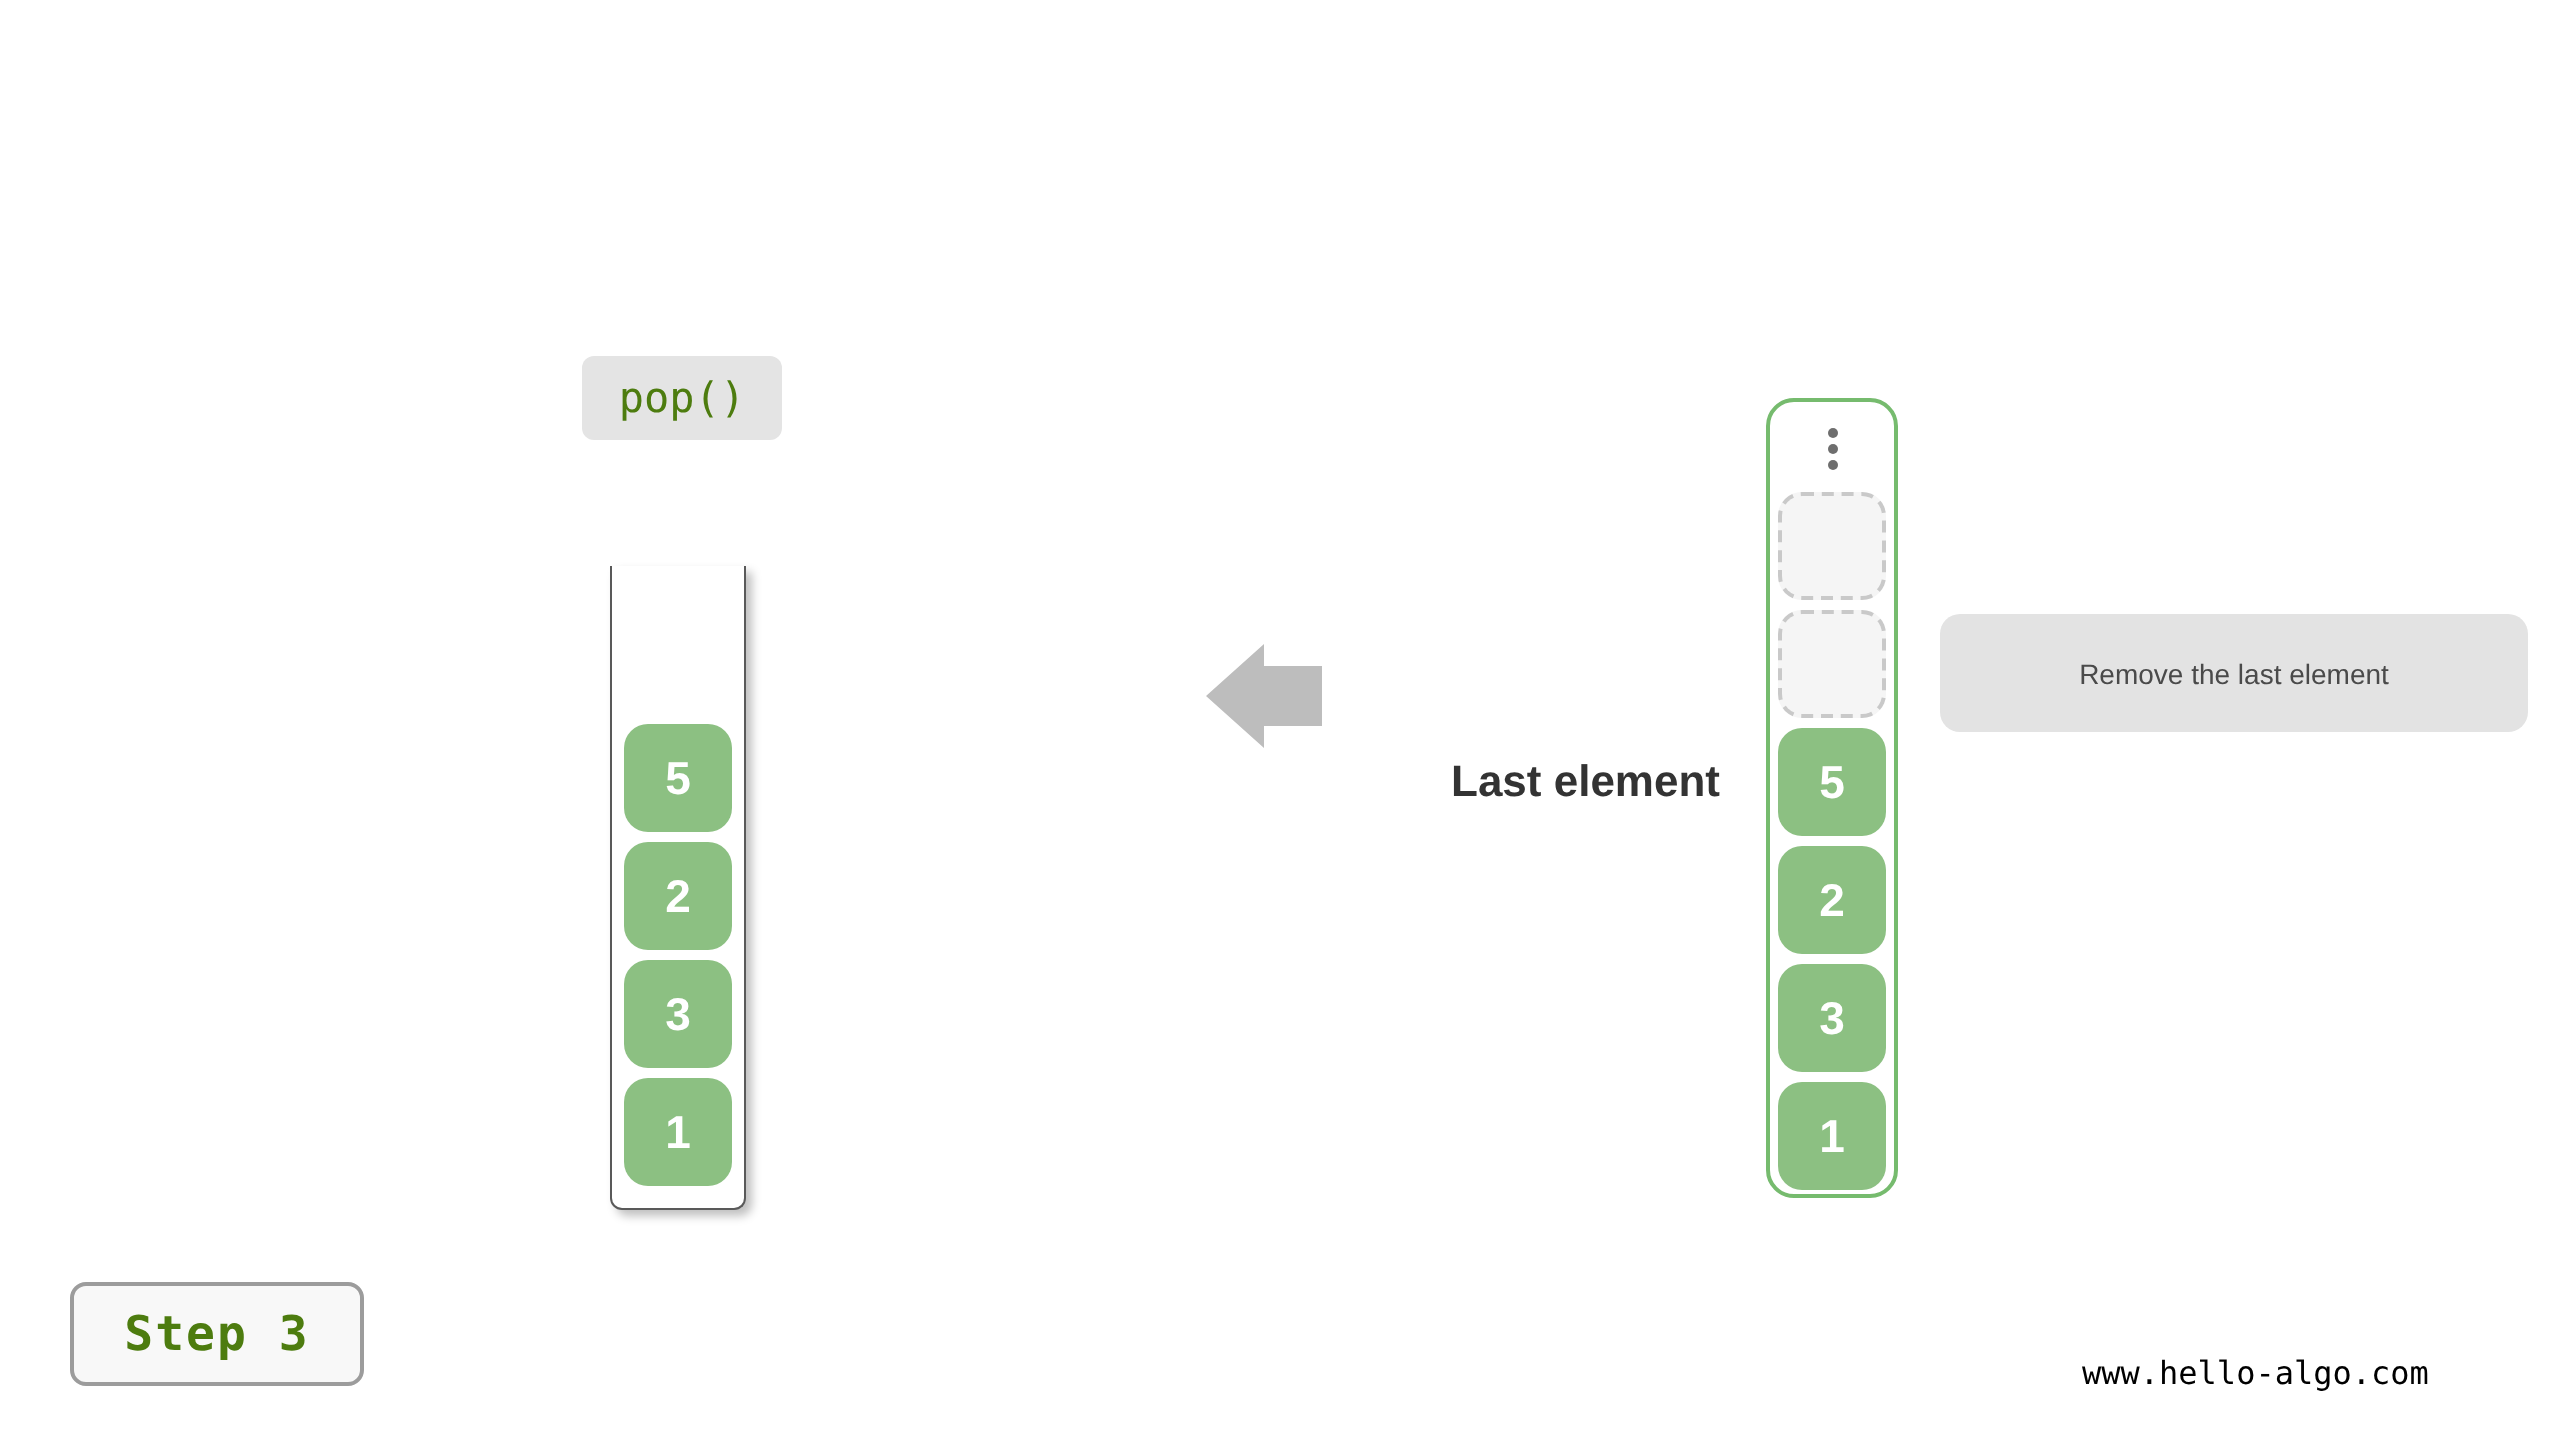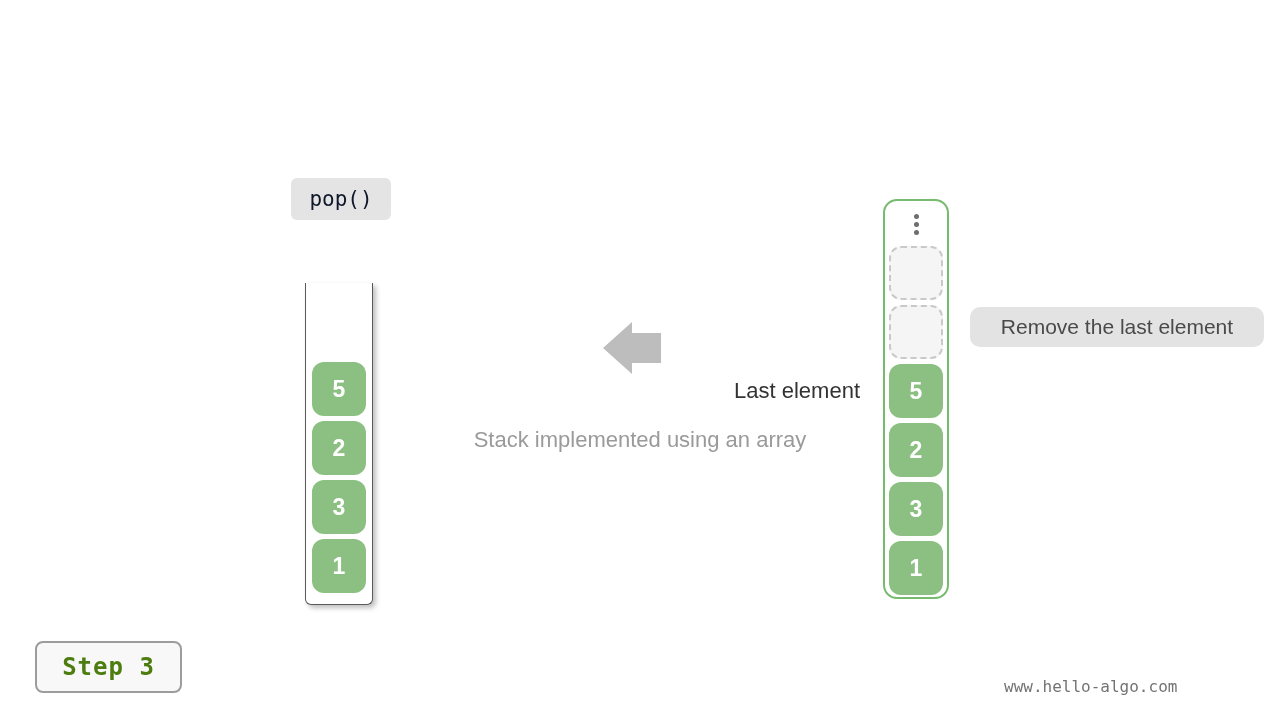--- a/index.html
+++ b/index.html
@@ -16,21 +16,21 @@
   
   .pop-label {
     position: absolute;
     left: 291px; top: 178px;
     width: 100px; height: 42px;
     background: #E4E4E4;
     border-radius: 6px;
     display: flex; align-items: center; justify-content: center;
     font-family: "DejaVu Sans Mono", monospace;
     font-size: 21px;
-    color: #0f172a;
+    color: #4d7c0f;
     text-align: center;
   }
 
   
   .left-stack {
     position: absolute;
     left: 305px; top: 283px;
     width: 68px; height: 322px;
     border-left: 1.5px solid #595959;
     border-right: 1.5px solid #595959;
@@ -58,21 +58,21 @@
   .arrow {
     position: absolute;
     left: 603px; top: 322px;
   }
 
   
   .last-element {
     position: absolute;
     left: 610px; top: 378px; width: 250px;
     text-align: right;
-    font-size: 22px; font-weight: normal; color: #333333;
+    font-size: 22px; font-weight: bold; color: #333333;
   }
   .caption {
     position: absolute;
     left: 420px; top: 427px; width: 440px;
     text-align: center;
     font-size: 22px; color: #9A9A9A;
   }
   .first-element {
     position: absolute;
     left: 604px; top: 553px; width: 250px;
@@ -109,49 +109,49 @@
     flex: 0 0 54px;
     background: #F5F5F5;
     border: 2px dashed #C9C9C9;
     border-radius: 12px;
   }
 
   
   .remove-note {
     position: absolute;
     left: 970px; top: 307px;
-    width: 294px; height: 40px;
+    width: 294px; height: 59px;
     background: #E3E3E3;
     border-radius: 10px;
     display: flex; align-items: center; justify-content: center;
-    font-size: 21px; color: #4A4A4A;
+    font-size: 14px; color: #4A4A4A;
   }
 
   
   .step-badge {
     position: absolute;
     left: 35px; top: 641px;
     width: 147px; height: 52px;
     background: #F8F8F8;
     border: 2px solid #9C9C9C;
     border-radius: 8px;
     display: flex; align-items: center; justify-content: center;
     font-family: "DejaVu Sans Mono", monospace;
     font-size: 24px; font-weight: bold;
     letter-spacing: 1px;
     color: #4d7c0f;
   }
 
   
   .watermark {
     position: absolute;
-    left: 1004px; top: 677px;
+    left: 1041px; top: 677px;
     font-family: "DejaVu Sans Mono", monospace;
     font-size: 16px;
-    color: #737373;
+    color: #000000;
   }
 </style>
 </head>
 <body>
 
 <div class="canvas">
 
   <div class="pop-label">pop()</div>
 
   <div class="left-stack">
@@ -160,21 +160,20 @@
     <div class="stack-item">3</div>
     <div class="stack-item">1</div>
   </div>
 
   <svg class="arrow" width="58" height="52" viewBox="0 0 58 52">
     <polygon points="0,26 29,0 29,11 58,11 58,41 29,41 29,52" fill="#BDBDBD"></polygon>
   </svg>
 
   <div class="last-element">Last element</div>
 
-  <div class="caption">Stack implemented using an array</div>
 
 
   <div class="right-stack">
     <div class="dots">
       <span class="dot"></span>
       <span class="dot"></span>
       <span class="dot"></span>
     </div>
     <div class="empty-slot"></div>
     <div class="empty-slot"></div>

